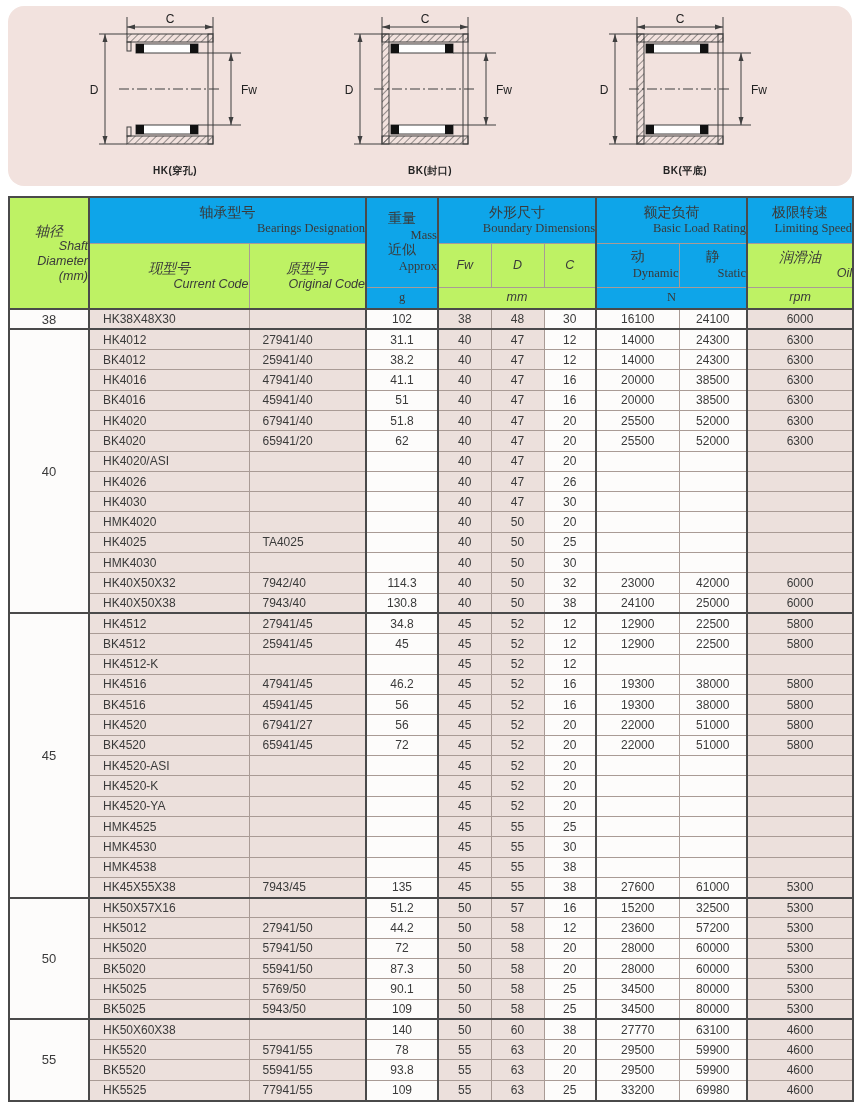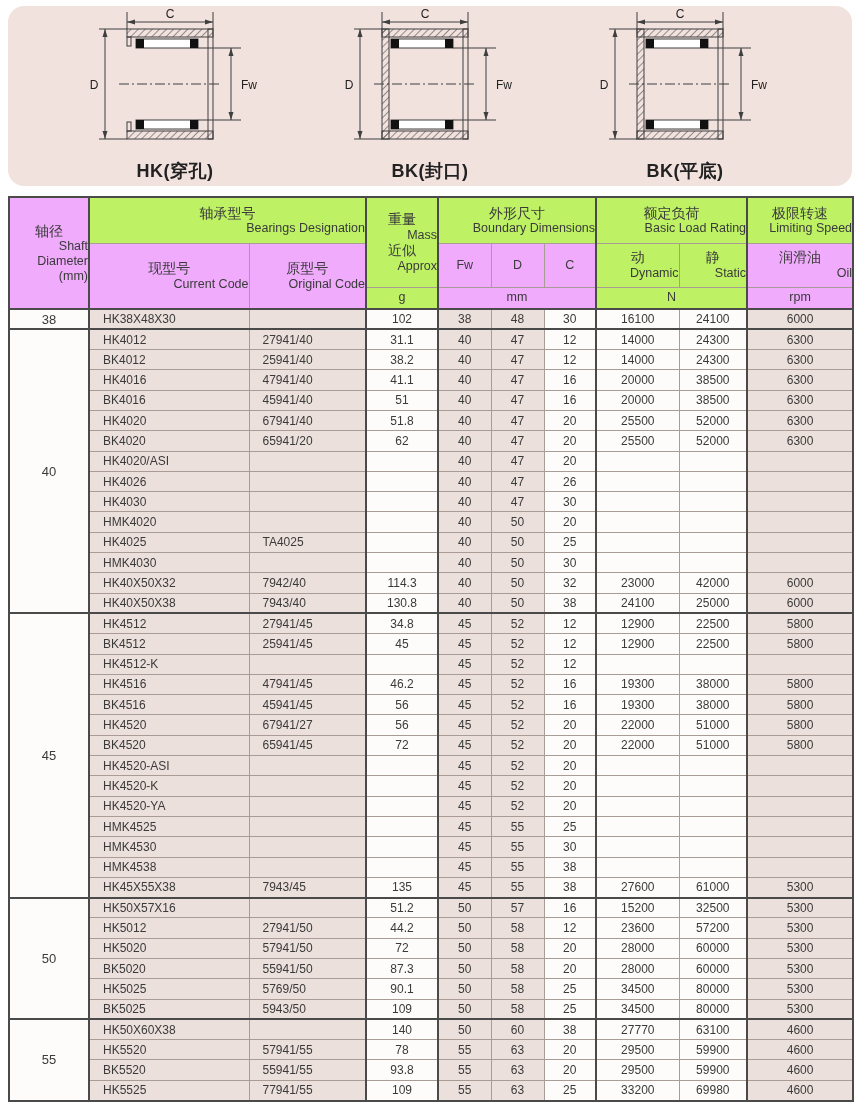--- a/index.html
+++ b/index.html
@@ -8,42 +8,42 @@
     font-family:"Liberation Sans", sans-serif;
     position:relative;color:#3a3a3a;
   }
   
   .band{
     position:absolute;left:8px;top:6px;width:844px;height:180px;
     background:#f2e2de;border-radius:16px;
     display:flex;justify-content:space-evenly;align-items:center;
   }
   .diagram{display:flex;flex-direction:column;align-items:center;}
-  .diagram .caption{font-size:18px;font-weight:bold;color:#222;margin-top:-4px;letter-spacing:.5px;text-align:center;}
+  .diagram .caption{font-size:10px;font-weight:bold;color:#222;margin-top:-4px;letter-spacing:.5px;text-align:center;}
   
   table.spec{
     position:absolute;left:8px;top:196px;width:844px;
     border-collapse:collapse;table-layout:fixed;
     border:2px solid #4a4a4a;background:#fdfcfb;
   }
   th,td{
     border:1px solid #a99b95;padding:0;text-align:center;
     font-size:12px;color:#3a3a3a;white-space:nowrap;overflow:hidden;
     font-weight:normal;
   }
   thead tr.h1{height:46px;}
   thead tr.h2{height:44px;}
   thead tr.h3{height:22px;}
   tbody tr{height:20.3px;}
   thead th{font-size:12.5px;line-height:1.18;}
   thead th .cn{display:block;font-size:14px;}
   thead th .en{display:block;text-align:right;}
   thead{border-bottom:2px solid #4a4a4a;}
-  .pk{background:#f0abfc;}
-  .wh{background:#bef264;}
+  .pk{background:#bef264;font-style:italic;}
+  .wh{background:#0ea5e9;font-family:Liberation Serif, serif;}
   .b-r{border-right:2px solid #4a4a4a;}
   tr.group-start td{border-top:2px solid #4a4a4a;}
   td.c-shaft{font-size:13px;background:#fdfcfb;}
   td.c-code,td.c-code2{text-align:left;padding-left:13px;background:#ece0dc;}
   td.c-fw,td.c-d,td.c-oil{background:#ece0dc;}
   td.c-mass,td.c-c,td.c-dyn,td.c-sta{background:#fdfcfb;}
 </style>
 </head>
 <body>
 

